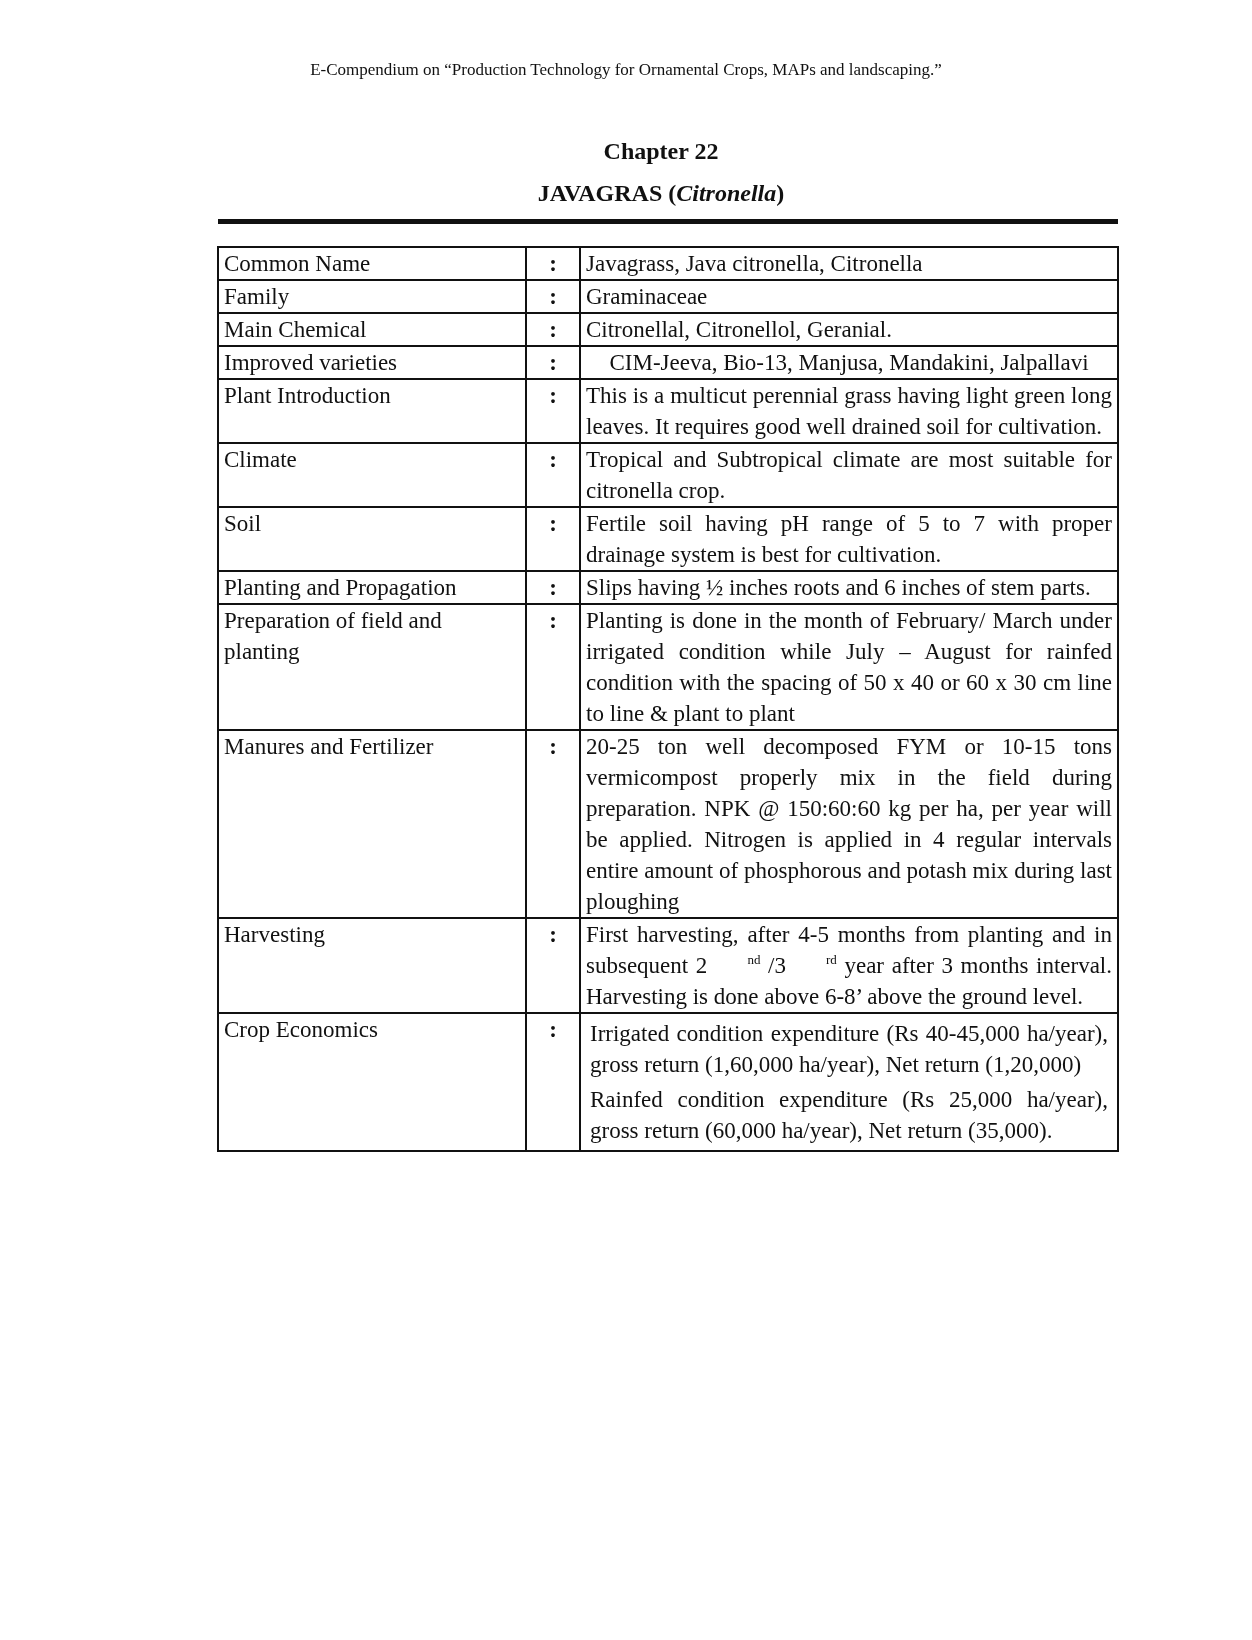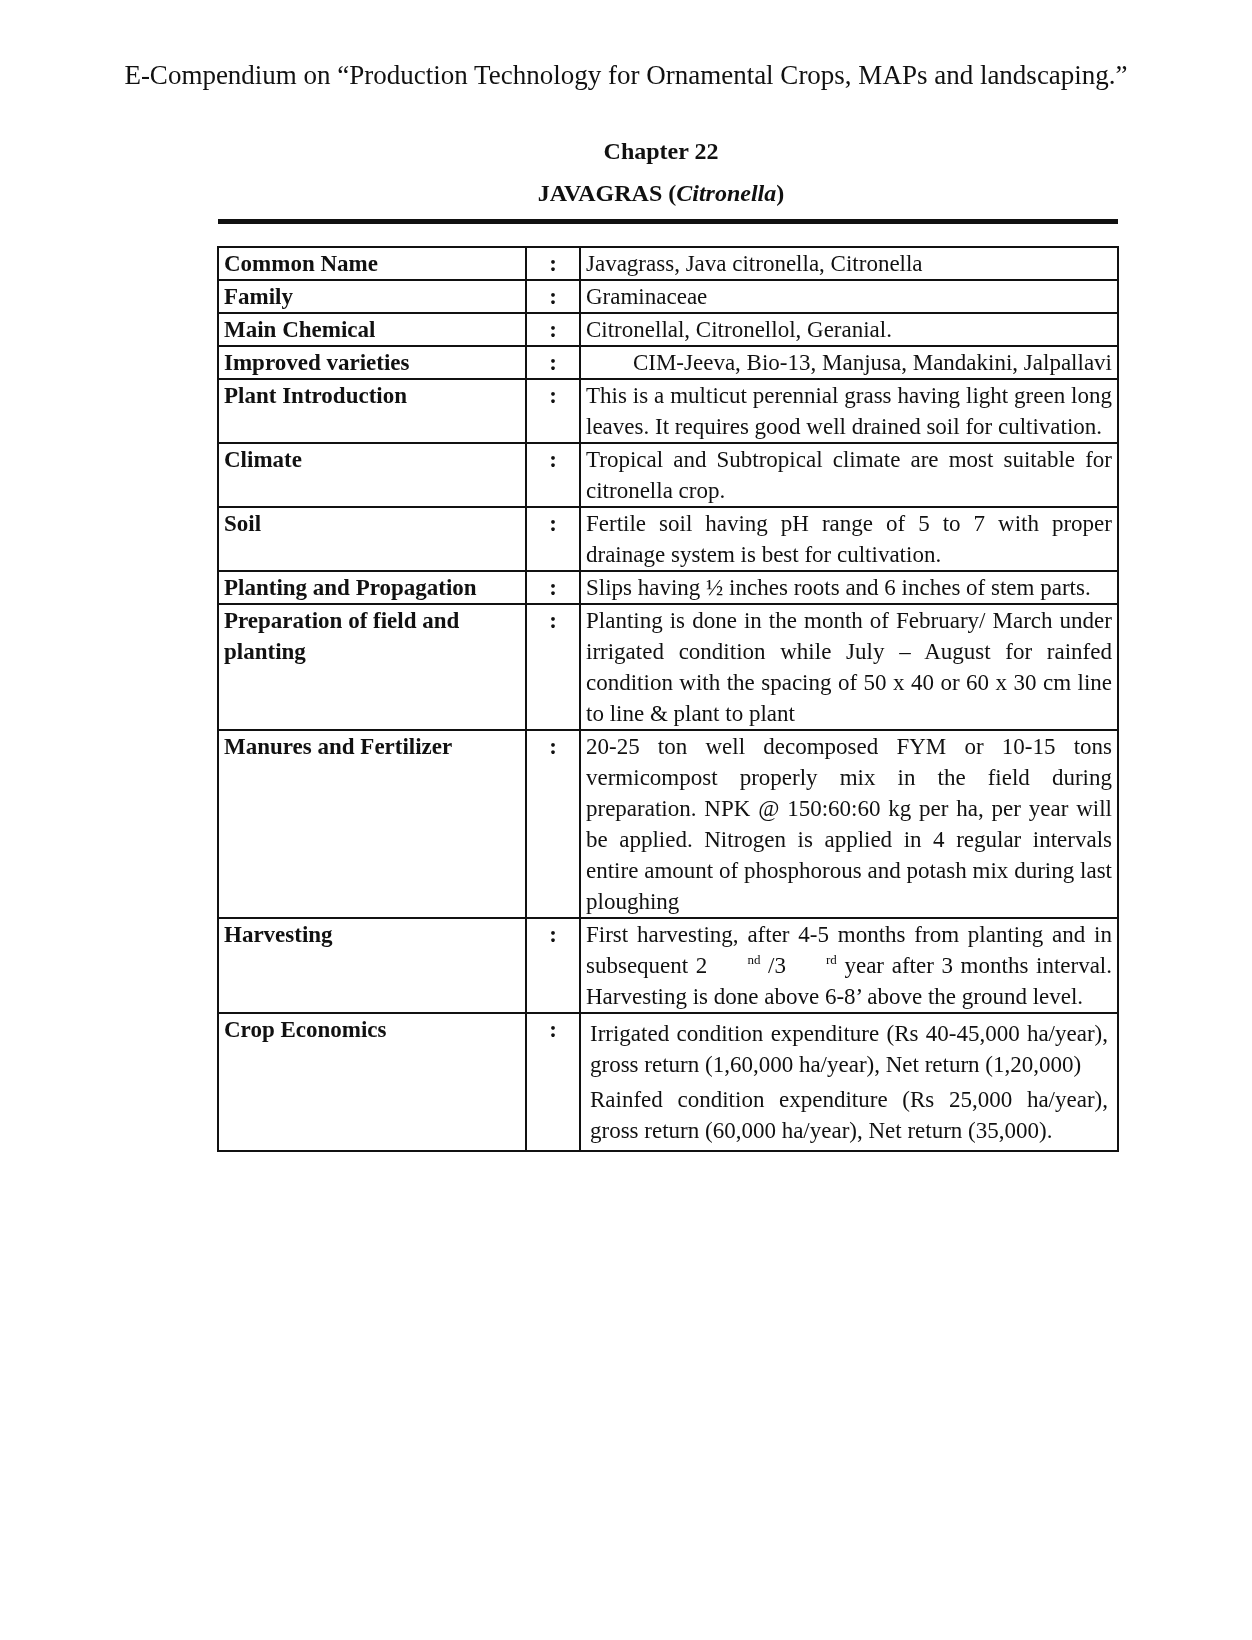--- a/index.html
+++ b/index.html
@@ -1,24 +1,24 @@
 <!DOCTYPE html>
 <html><head>
 <meta charset="utf-8">
 <style>
   html, body { margin:0; padding:0; background:#ffffff; }
   body { width:1252px; height:1640px; position:relative; font-family:"Liberation Serif", serif; color:#111; }
-  .running-header { position:absolute; top:60px; left:0; width:1252px; text-align:center; font-size:27px; font-family:"Liberation Serif", serif; }
+  .running-header { position:absolute; top:60px; left:0; width:1252px; text-align:center; font-size:17px; font-family:"Liberation Serif", serif; }
   .chapter { position:absolute; top:138px; left:0; width:1322px; text-align:center; font-size:24px; font-weight:bold; }
   .title { position:absolute; top:180px; left:0; width:1322px; text-align:center; font-size:24px; font-weight:bold; }
   .title i { font-style:italic; }
   .rule { position:absolute; top:219px; left:218px; width:900px; height:5px; background:#111; }
   table.info { position:absolute; top:246px; left:217px; width:902px; border-collapse:collapse; font-size:23px; line-height:31px; }
   table.info td { border:2px solid #111; vertical-align:top; padding:0 5px 0 5px; }
-  td.label { width:296px; font-weight:bold; border-right:2px solid #111;border-radius:12px; }
+  td.label { width:296px; font-weight:normal; border-right:2px solid #111;border-radius:12px; }
   td.colon { width:42px; text-align:center; font-weight:bold; }
   td.value { text-align:justify; }
   td.value.italic { font-style:italic; }
   sup { font-size:13px; line-height:0;margin-left:40px; }
   .econ-para { margin:4px; }
 </style>
 </head>
 <body>
 
 <div class="running-header">E-Compendium on “Production Technology for Ornamental Crops, MAPs and landscaping.”</div>
@@ -39,21 +39,21 @@
     <td class="value">Graminaceae</td>
   </tr>
   <tr>
     <td class="label">Main Chemical</td>
     <td class="colon">:</td>
     <td class="value">Citronellal, Citronellol, Geranial.</td>
   </tr>
   <tr>
     <td class="label">Improved varieties</td>
     <td class="colon">:</td>
-    <td class="value" style="text-align:right;">CIM-Jeeva, Bio-13, Manjusa, Mandakini, Jalpallavi</td>
+    <td class="value" style="text-align:center;">CIM-Jeeva, Bio-13, Manjusa, Mandakini, Jalpallavi</td>
   </tr>
   <tr>
     <td class="label">Plant Introduction</td>
     <td class="colon">:</td>
     <td class="value">This is a multicut perennial grass having light green long leaves. It requires good well drained soil for cultivation.</td>
   </tr>
   <tr>
     <td class="label">Climate</td>
     <td class="colon">:</td>
     <td class="value">Tropical and Subtropical climate are most suitable for citronella crop.</td>

